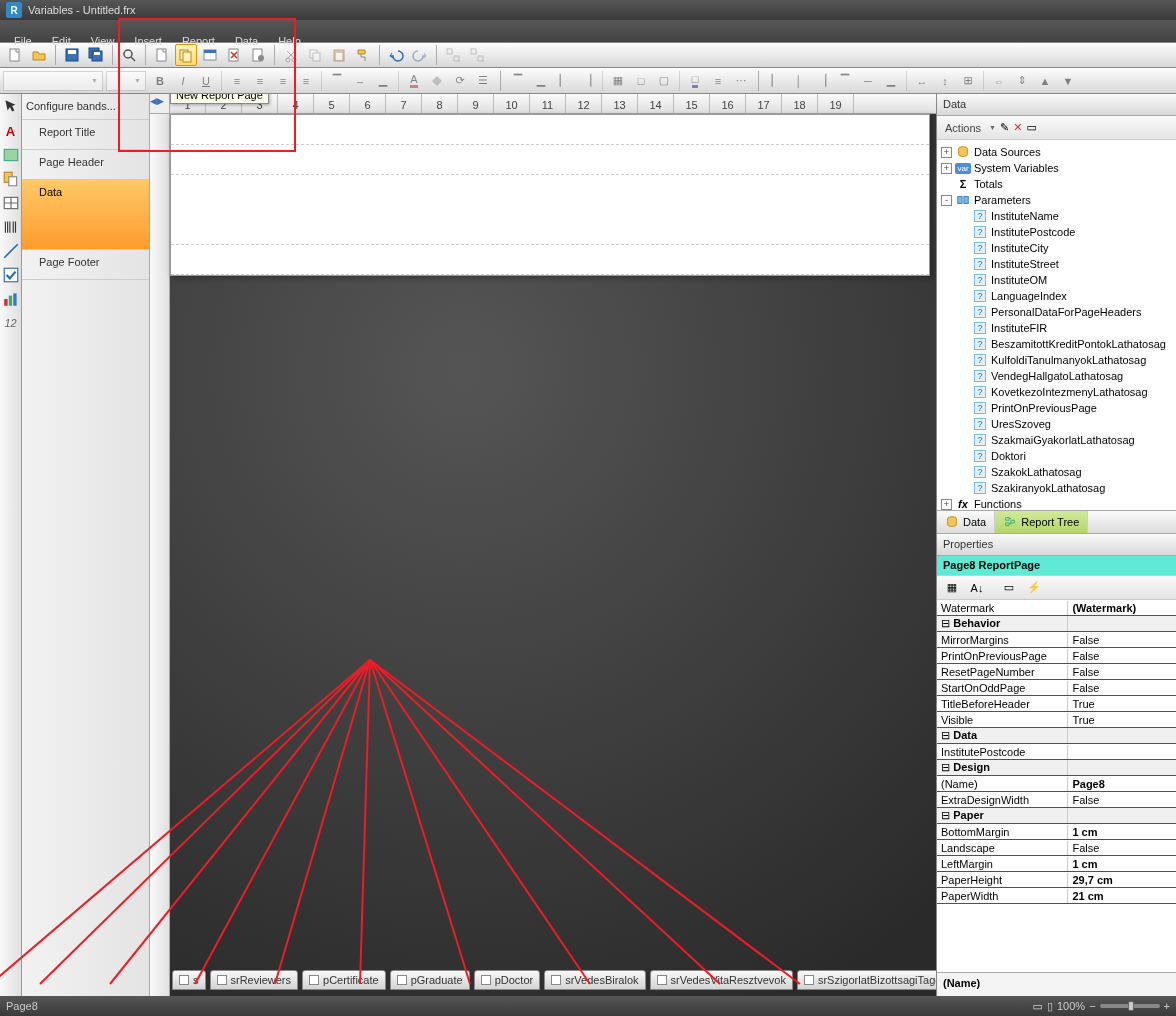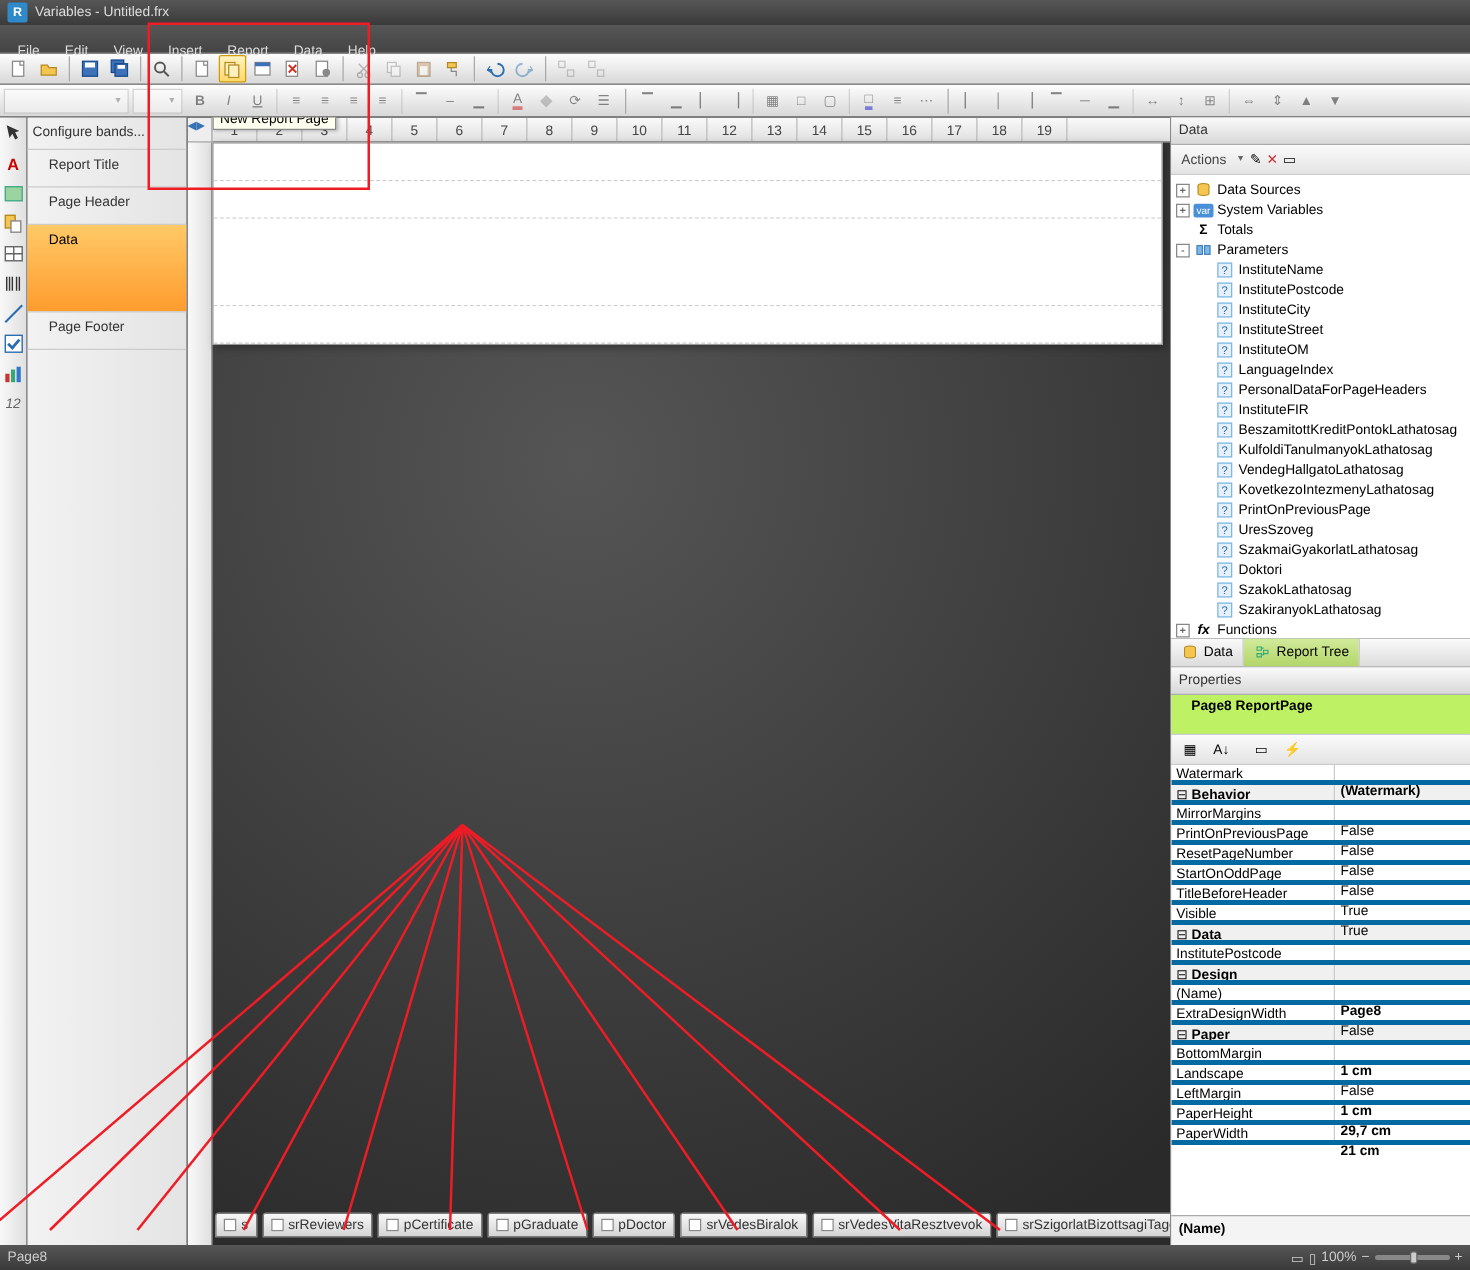--- a/index.html
+++ b/index.html
@@ -60,24 +60,24 @@
 .treenode .ticon { width: 14px; height: 14px; display: inline-flex; align-items: center; justify-content: center; font-size: 10px; }
 .treenode.l1 { padding-left: 0; }
 .treenode.l2 { padding-left: 32px; }
 .tree .label { color: #000; }
 
 .tabstrip { height: 24px; background: linear-gradient(#fafafa, #dcdcdc); border-top: 1px solid #aaa; border-bottom: 1px solid #aaa; display: flex; }
 .tab { padding: 4px 8px; border-right: 1px solid #ccc; display: flex; align-items: center; gap: 4px; }
 .tab.active { background: linear-gradient(#d1ea9a, #b3d66a); }
 
 .props { flex: 1; display: flex; flex-direction: column; overflow: hidden; }
-.propobj { height: 32px; padding: 3px 16px; background: #bef264; border-bottom: 1px solid #ccc; }
+.propobj { height: 20px; padding: 3px 6px; background: #5eead4; border-bottom: 1px solid #ccc; }
 .propbtns { height: 24px; background: linear-gradient(#fafafa, #e4e4e4); border-bottom: 1px solid #ccc; display: flex; align-items: center; padding: 0 4px; gap: 3px; }
 .propgrid { flex: 1; overflow: auto; background: #fff; font-size: 11px; }
-.proprow { display: flex; border-bottom: 4px solid #0369a1; height: 16px; }
+.proprow { display: flex; border-bottom: 1px solid #0369a1; height: 16px; align-items: center; }
 .proprow .pname { width: 55%; padding: 1px 4px; border-right: 1px solid #ccc; overflow: hidden; white-space: nowrap; }
 .proprow .pval { width: 45%; padding: 15px 4px; overflow: hidden; white-space: nowrap; }
 .proprow.cat { background: #f0f0f0; font-weight: bold; }
 .proprow.cat .pname::before { content: '⊟ '; font-weight: normal; }
 .proprow .pval.bold { font-weight: bold; }
 .propdesc { height: 40px; border-top: 1px solid #aaa; background: #f4f4f4; padding: 4px 6px; }
 
 
 .pagetabs { position: absolute; left: 22px; bottom: 20px; height: 24px; display: flex; gap: 4px; align-items: center; }
 .pgtab { background: linear-gradient(#f8f8f8, #d4d4d4); border: 1px solid #888; border-radius: 3px 3px 0 0; padding: 3px 6px; display: flex; align-items: center; gap: 4px; font-size: 11px; color: #333; }

